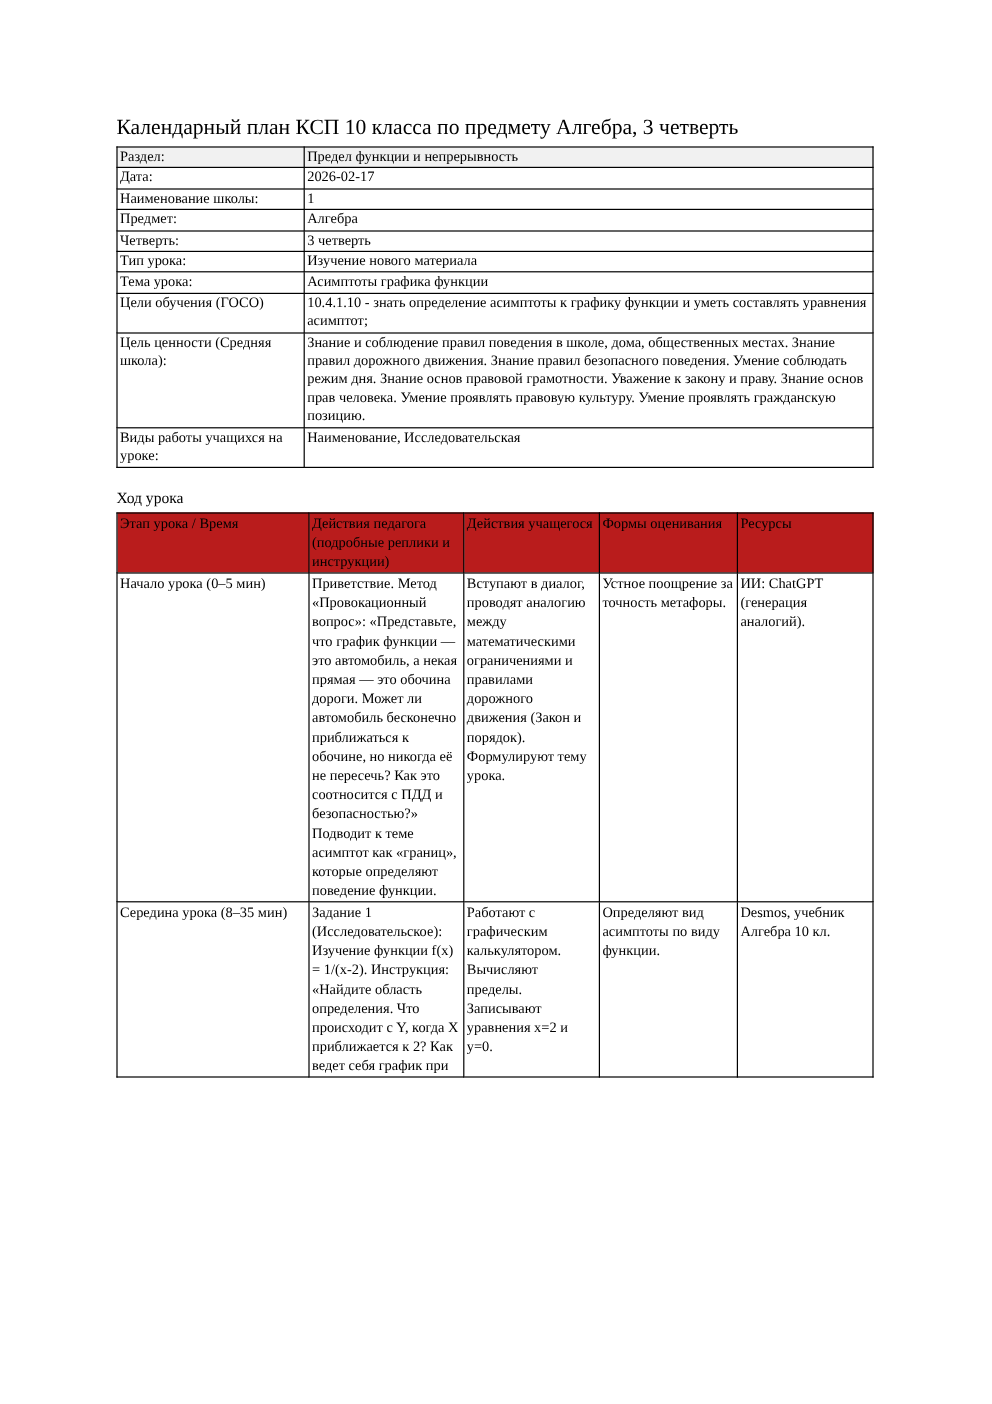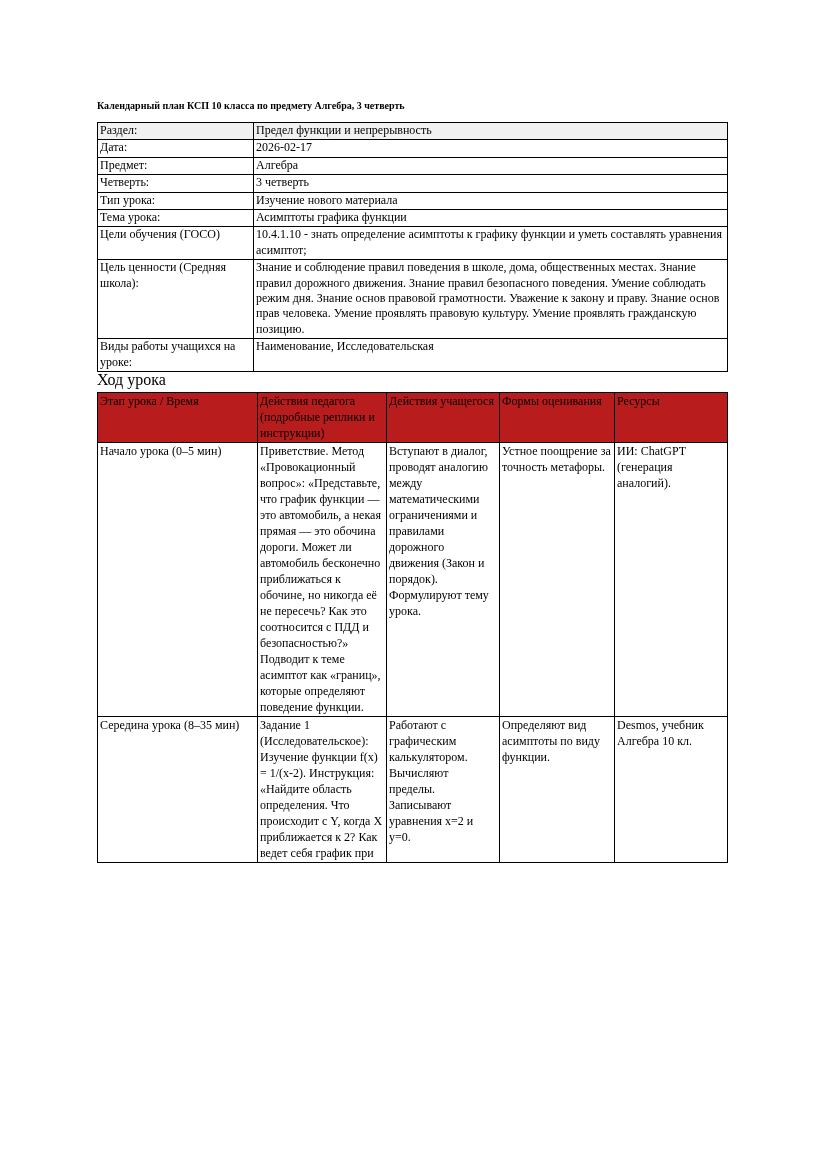--- a/index.html
+++ b/index.html
@@ -15,24 +15,24 @@
     color: #000000;
     -webkit-font-smoothing: antialiased;
   }
   .doc {
     position: absolute;
     left: 97px;
     top: 99px;
     width: 630px;
   }
   .doc-title {
-    font-size: 10px;
+    font-size: 18px;
     line-height: 14px;
     margin: 0 0 9px 0;
-    font-weight: bold;
+    font-weight: normal;
   }
   table {
     border-collapse: collapse;
     table-layout: fixed;
     width: 630px;
     font-size: 12px;
     padding-left: 20px;
   }
   td, th {
     border: 1px solid #000000;
@@ -42,23 +42,23 @@
     text-align: left;
     word-wrap: break-word;
   }
   .info-table td {
     line-height: 15.4px;
   }
   .info-table tr.shaded td {
     background: #f1f1f1;
   }
   .section-heading {
-    font-size: 16px;
+    font-size: 13px;
     line-height: 15px;
-    margin: 0 0 5px 0;
+    margin: 17px 0 5px 0;
   }
   .lesson-table td, .lesson-table th {
     line-height: 16px;
   }
   .lesson-table thead th {
     background: #b91c1c;
   }
 </style>
 </head>
 <body>
@@ -73,20 +73,24 @@
       <col style="width:474px">
     </colgroup>
     <tbody>
       <tr class="shaded">
         <td>Раздел:</td>
         <td>Предел функции и непрерывность</td>
       </tr>
       <tr>
         <td>Дата:</td>
         <td>2026-02-17</td>
+      </tr>
+      <tr>
+        <td>Наименование школы:</td>
+        <td>1</td>
       </tr>
       <tr>
         <td>Предмет:</td>
         <td>Алгебра</td>
       </tr>
       <tr>
         <td>Четверть:</td>
         <td>3 четверть</td>
       </tr>
       <tr>

